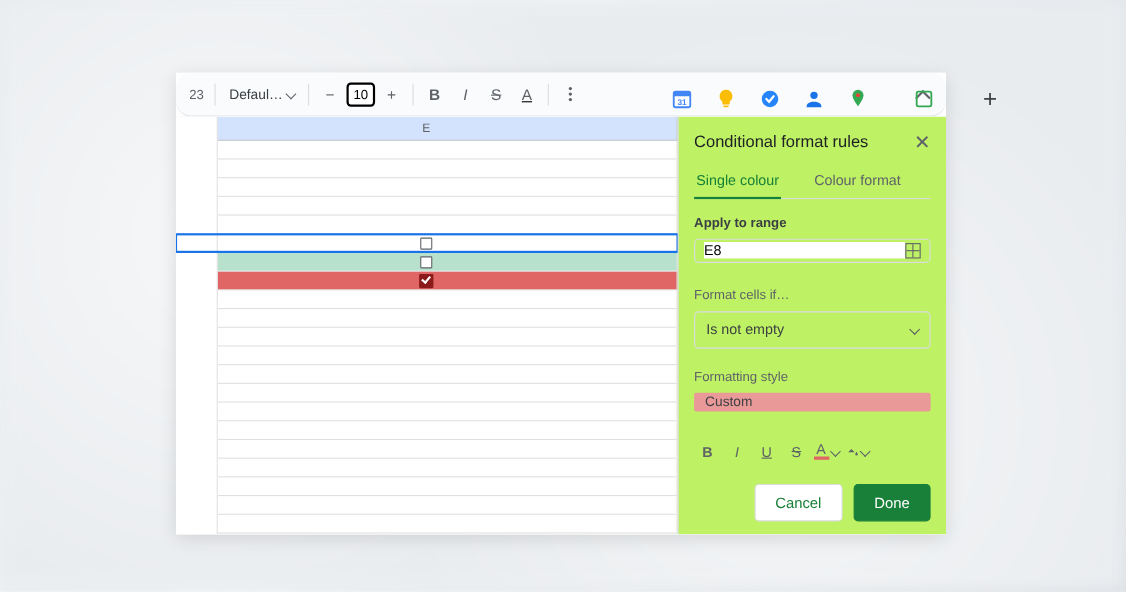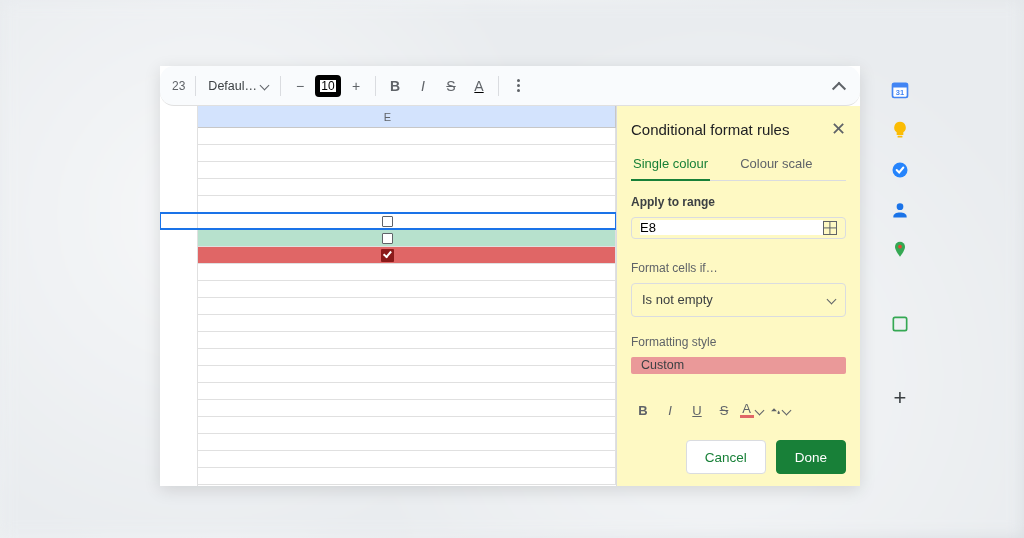--- a/index.html
+++ b/index.html
@@ -41,21 +41,21 @@
     .font-select {
       display: flex; align-items: center; gap: 4px;
       padding: 4px 6px; font-size: 12.5px; color: #3c4043;
       border-radius: 4px; cursor: pointer;
     }
     .divider { width:1px; height:20px; background:#dadce0; margin:0 4px; }
     .tb-btn {
       width: 26px; height: 26px; display: flex; align-items:center; justify-content:center;
       border-radius: 4px; cursor: pointer; color:#5f6368; font-size:14px;
     }
-    .fs-input { border:5px solid #000000; border-radius:4px; width:26px; height:22px;
+    .fs-input { border:2px solid #000000; border-radius:4px; width:26px; height:22px;
       text-align:center; font-size:12px; }
     .bold-glyph{font-weight:700;} .italic-glyph{font-style:italic;}
     .strike-glyph{text-decoration:line-through;}
     .underline-a{text-decoration:underline;text-decoration-color:#000;}
     .chevron-up::before{content:"";display:block;width:8px;height:8px;border-left:2px solid #5f6368;border-top:2px solid #5f6368;transform:rotate(45deg) translate(2px,2px);}
     .chevron-down::before{content:"";display:block;width:6px;height:6px;border-left:1.5px solid #5f6368;border-bottom:1.5px solid #5f6368;transform:rotate(-45deg);}
     .more-vert{display:flex;flex-direction:column;gap:2px;}
     .more-vert span{width:3px;height:3px;border-radius:50%;background:#5f6368;}
     
     .main { flex:1; display:flex; overflow:hidden; }
@@ -72,21 +72,21 @@
     .cell { flex:1; border-right:1px solid #e0e0e0; display:flex; align-items:center; justify-content:center; position:relative;}
     .row-green .cell{ background:#b7e1cd;}
     .row-red .cell{ background:#e06666;}
     .cell.selected{ outline:2px solid #1a73e8; outline-offset:-1px; z-index:2;}
     .checkbox-empty{ width:11px;height:11px;border:1.5px solid #5f6368;border-radius:1px;background:#fff;}
     .checkbox-checked{ width:13px;height:13px;background:#8b1a1a;border-radius:1px;display:flex;align-items:center;justify-content:center;}
     .checkbox-checked::after{content:"";width:3px;height:6px;border-right:2px solid #fff;border-bottom:2px solid #fff;transform:rotate(40deg) translate(-1px,-1px);}
     .left-stub{position:absolute;left:0;top:0;bottom:0;width:38px;background:#fff;border-right:1px solid #e0e0e0;}
     
     .panel {
-      width: 244px; border-left:1px solid #dadce0; background:#fef9c3;
+      width: 244px; border-left:1px solid #dadce0; background:#bef264;
       display:flex; flex-direction:column; padding: 0 14px 12px;
       font-size:12.5px; color:#3c4043;
     }
     .panel-header{display:flex;align-items:center;justify-content:space-between;padding:14px 0 10px;}
     .panel-title{font-size:15px;font-weight:400;color:#202124;}
     .close-x{font-size:18px;color:#5f6368;cursor:pointer;line-height:1;}
     .tabs{display:flex;gap:28px;border-bottom:1px solid #dadce0;margin-bottom:14px;}
     .tab{padding:8px 2px;font-size:13px;color:#5f6368;cursor:pointer;}
     .tab.active{color:#188038;border-bottom:2.5px solid #188038;font-weight:500;margin-bottom:-1px;}
     .section-label{font-size:12px;color:#5f6368;margin:6px 0 8px;}
@@ -105,21 +105,21 @@
     .text-color-a{display:flex;flex-direction:column;align-items:center;line-height:1;}
     .text-color-a .bar{width:14px;height:3px;background:#e06666;}
     .fill-icon{width:14px;height:14px;position:relative;}
     .fill-icon svg{width:14px;height:14px;}
     .tiny-caret{margin-left:2px;}
     .button-row{display:flex;gap:10px;justify-content:flex-end;margin-top:14px;}
     .btn{height:34px;padding:0 18px;border-radius:4px;font-size:13.5px;font-weight:500;cursor:pointer;display:flex;align-items:center;}
     .btn-secondary{background:#fff;border:1px solid #dadce0;color:#188038;}
     .btn-primary{background:#188038;border:1px solid #188038;color:#fff;}
     
-    .app-rail{position:absolute;top:70px;right:160px;transform:translateX(46px);display:flex;flex-direction:column;gap:20px;align-items:center;padding-top:10px;}
+    .app-rail{position:absolute;top:70px;right:160px;transform:translateX(46px);display:flex;flex-direction:row;gap:20px;align-items:center;padding-top:10px;}
     .rail-icon{width:20px;height:20px;cursor:pointer;display:flex;align-items:center;justify-content:center;}
     .plus-icon{font-size:22px;color:#3c4043;font-weight:300;}
   </style>
 </head>
 <body>
 
 <div class="blur-bg"></div>
 
 <div class="app-frame">
 
@@ -231,21 +231,21 @@
       <div class="left-stub"></div>
     </div>
 
     <div class="panel">
       <div class="panel-header">
         <div class="panel-title">Conditional format rules</div>
         <div class="close-x">✕</div>
       </div>
       <div class="tabs">
         <div class="tab active">Single colour</div>
-        <div class="tab">Colour scale</div>
+        <div class="tab">Colour format</div>
       </div>
 
       <div class="section-heading">Apply to range</div>
       <div class="range-input">
         <input value="E8" style="">
         <div class="grid-icon"></div>
       </div>
 
       <div class="section-label">Format cells if…</div>
       <div class="dropdown">

